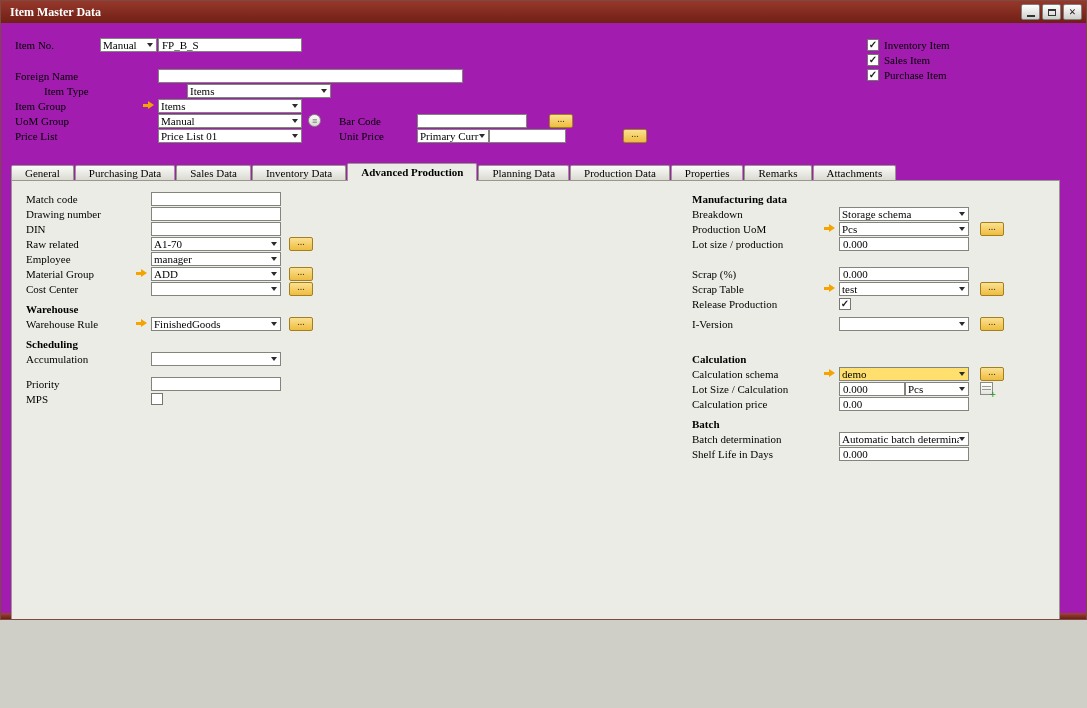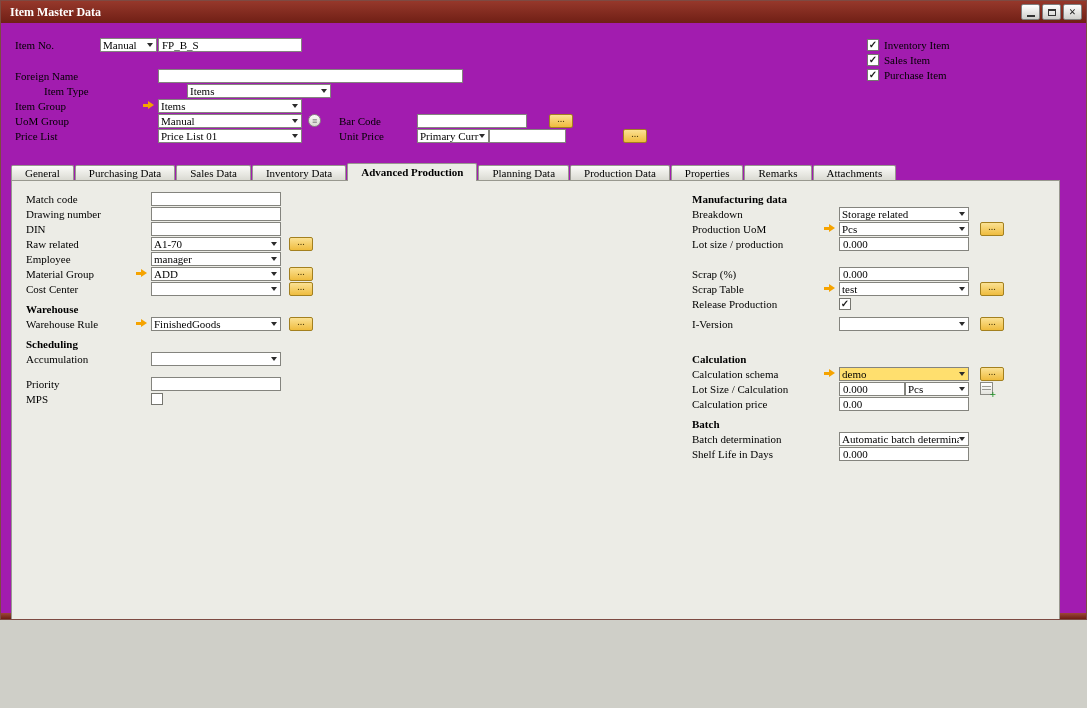--- a/index.html
+++ b/index.html
@@ -286,21 +286,21 @@
 
       <div class="pcol pcol-right">
 
         <div class="prow">
           <span class="phead">Manufacturing data</span>
         </div>
 
         <div class="prow">
           <span class="plabel plabel-r">Breakdown</span>
           <span class="dd w130">
-            <span class="dd-val">Storage related</span>
+            <span class="dd-val">Storage schema</span>
             <span class="dd-arrow"></span>
           </span>
         </div>
 
         <div class="prow">
           <span class="plabel plabel-r">
             <span>Production UoM</span>
             <span class="link-arrow"></span>
           </span>
           <span class="dd w130">

